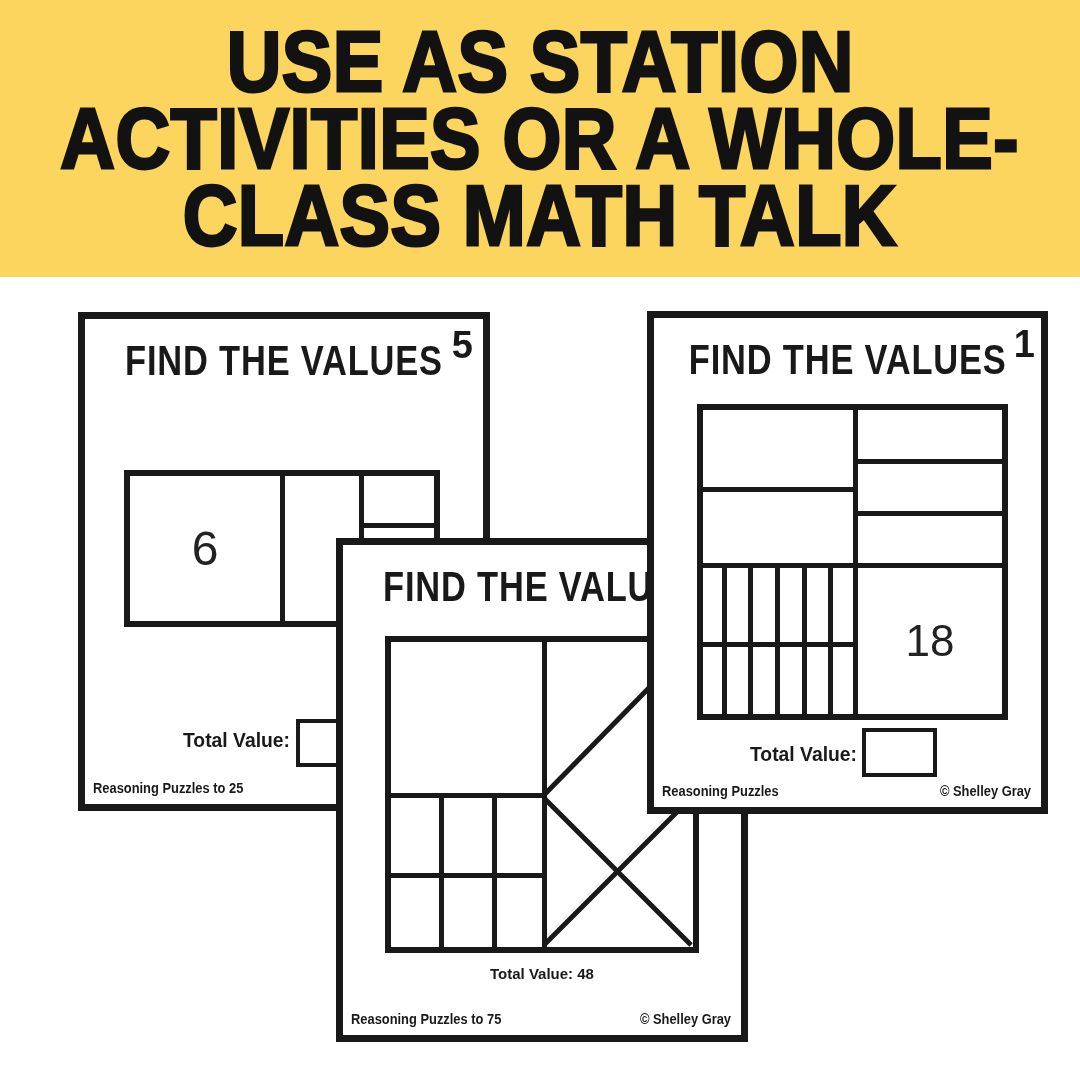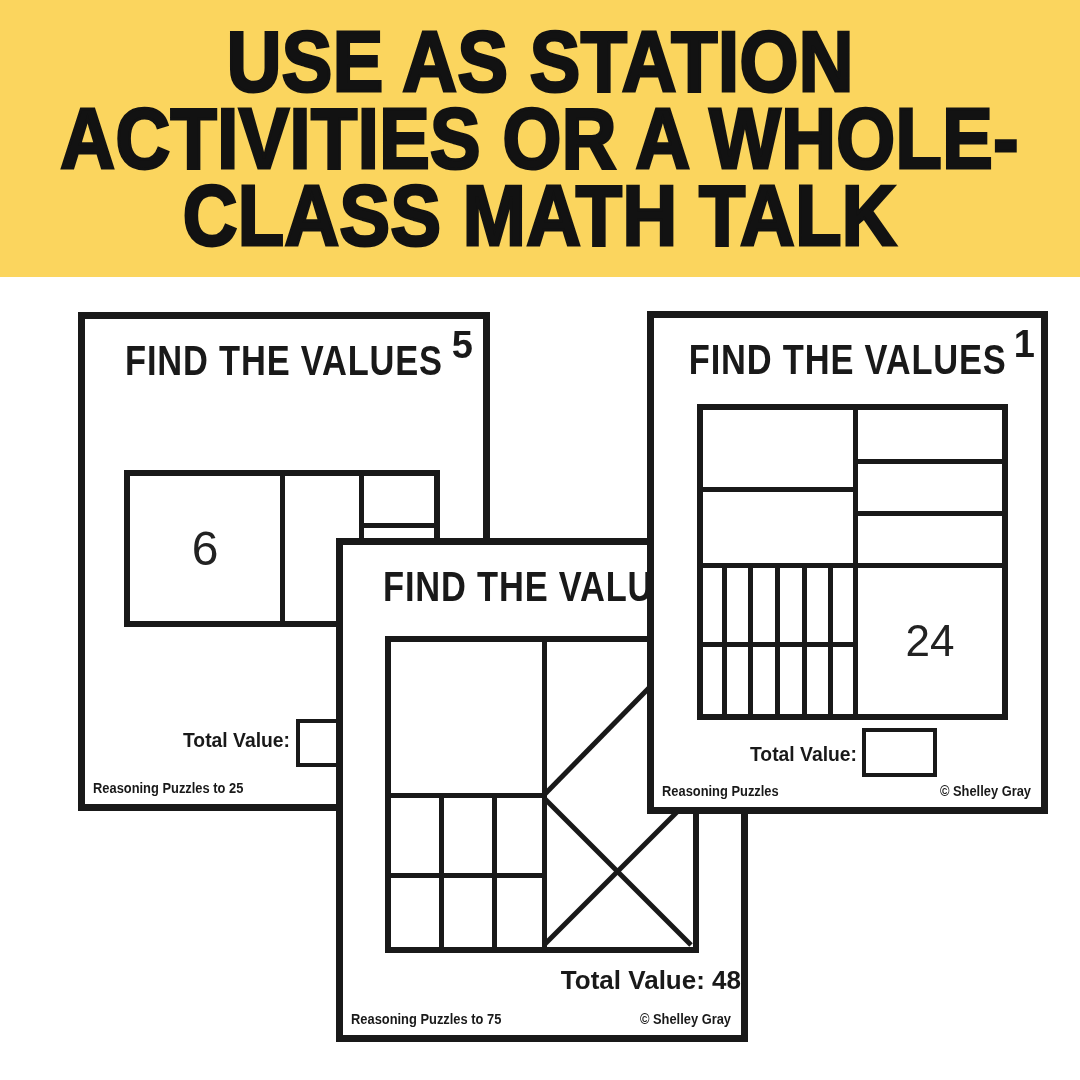--- a/index.html
+++ b/index.html
@@ -55,22 +55,22 @@
   }
   .diag { position:absolute; left:0; top:0; }
 
   
   .tv-label {
     position:absolute; font-weight:700; color:#191919; font-size:21px;
     text-align:right; white-space:nowrap; transform:scaleX(0.92);
     transform-origin:100% 50%;
   }
   .tv-label-center {
-    position:absolute; left:0; right:0; text-align:right; font-weight:700;
-    color:#191919; font-size:26px; white-space:nowrap;
+    position:absolute; left:0; right:0; text-align:center; font-weight:700;
+    color:#191919; font-size:15px; white-space:nowrap;
   }
   .tv-box {
     position:absolute; border:4px solid #191919; background:#ffffff;
     box-sizing:border-box;
   }
 
   
   .footer-left, .footer-right {
     position:absolute; bottom:8px; font-weight:700; font-size:14px;
     color:#191919; white-space:nowrap;
@@ -151,21 +151,21 @@
       <div class="ln" style="left:72px;  top:153px; width:5px; height:151px;"></div>
       <div class="ln" style="left:99px;  top:153px; width:5px; height:151px;"></div>
       <div class="ln" style="left:125px; top:153px; width:5px; height:151px;"></div>
 
       <div class="ln" style="left:0; top:232px; width:155px; height:5px;"></div>
 
       <div class="ln" style="left:150px; top:49px;  width:149px; height:5px;"></div>
       <div class="ln" style="left:150px; top:101px; width:149px; height:5px;"></div>
       <div class="ln" style="left:150px; top:153px; width:149px; height:5px;"></div>
 
-      <div class="cell" style="left:155px; top:158px; width:144px; height:146px; font-size:44px;">24</div>
+      <div class="cell" style="left:155px; top:158px; width:144px; height:146px; font-size:44px;">18</div>
     </div>
 
     <div class="tv-label" style="left:0; top:424px; width:203px;">Total Value:</div>
     <div class="tv-box" style="left:208px; top:410px; width:75px; height:49px;"></div>
 
     <div class="footer-left">Reasoning Puzzles</div>
     <div class="footer-right">© Shelley Gray</div>
   </div>
 
 </div>

